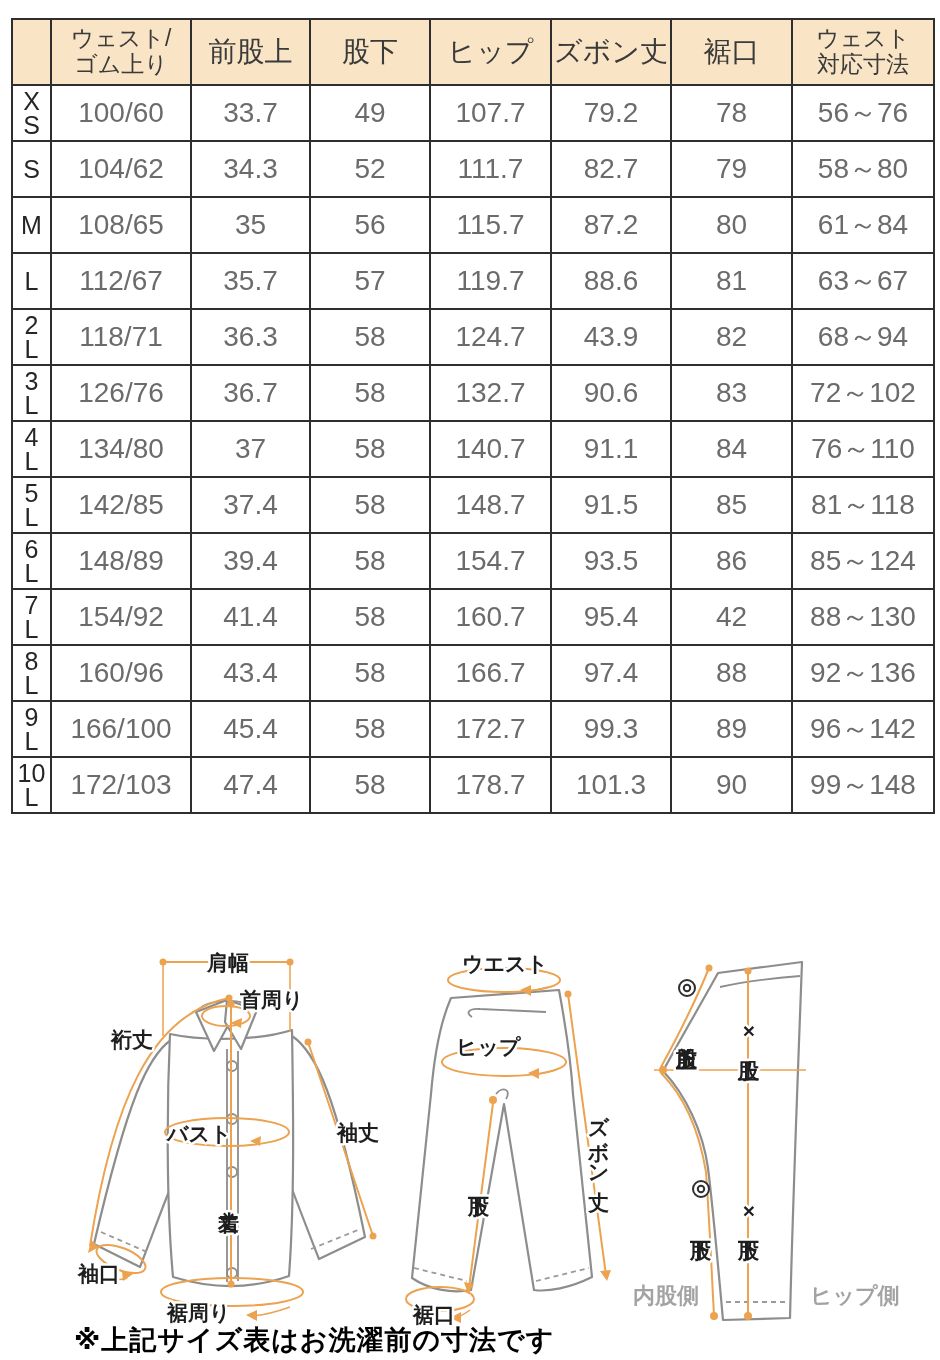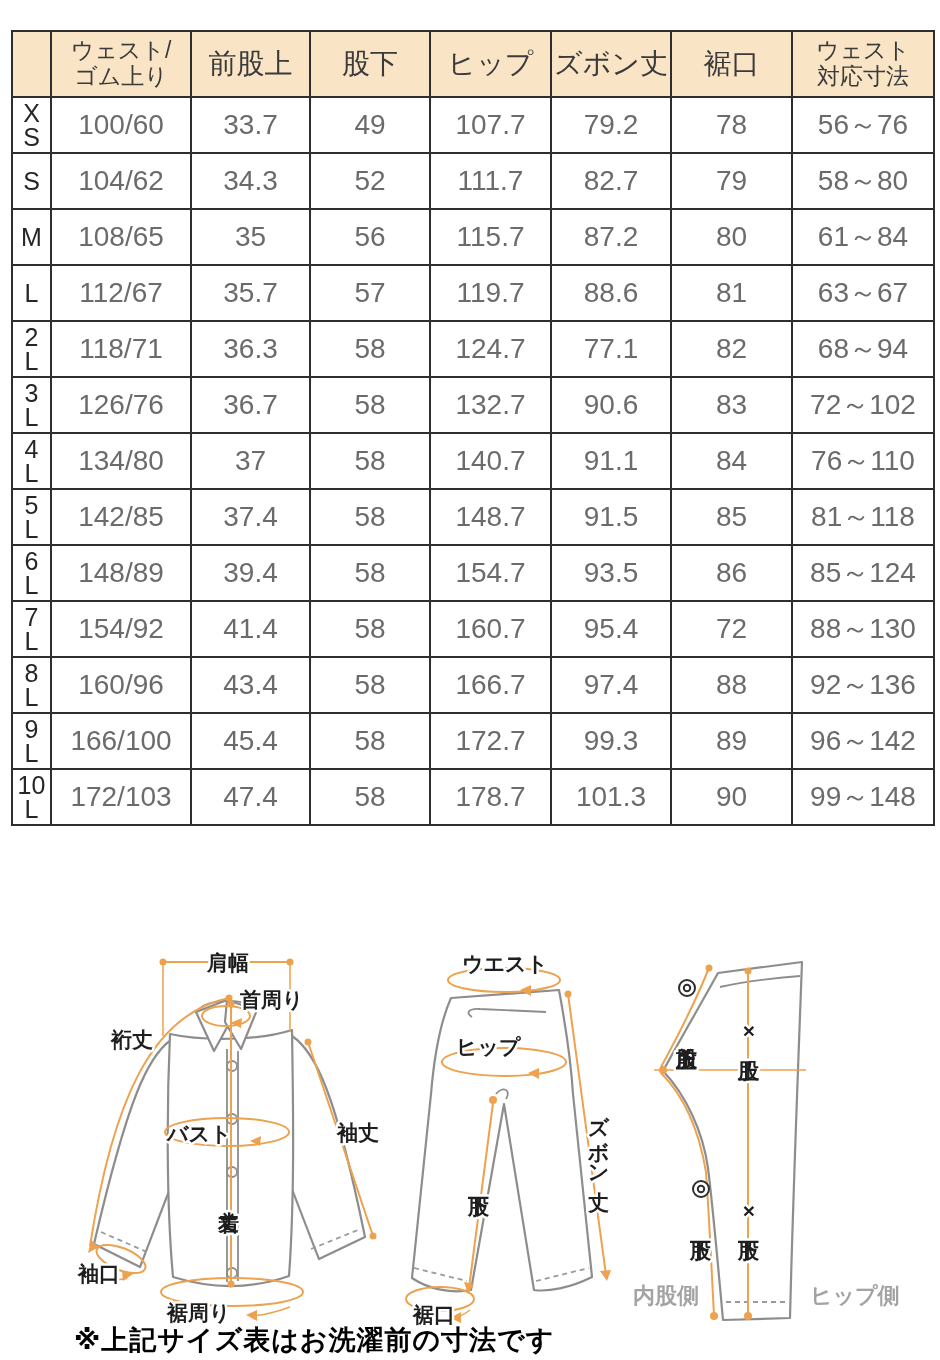--- a/index.html
+++ b/index.html
@@ -3,21 +3,21 @@
 <meta charset="utf-8">
 <style>
   html,body{margin:0;padding:0;}
   body{
     width:940px;height:1360px;background:#ffffff;position:relative;
     font-family:"Liberation Sans","DejaVu Sans",sans-serif;
     overflow:hidden;
   }
   
   table.size-chart{
-    position:absolute;left:11px;top:30px;
+    position:absolute;left:11px;top:18px;
     border-collapse:collapse;table-layout:fixed;
   }
   table.size-chart th,table.size-chart td{
     border:2px solid #2e2e2e;text-align:center;vertical-align:middle;padding:0;
   }
   table.size-chart thead th{
     background:#F9E4C6;color:#3a3a3a;font-size:28px;font-weight:500;
     white-space:pre-line;line-height:1.12;
   }
   table.size-chart thead th.small{font-size:23px;}
@@ -118,21 +118,21 @@
         <td>88.6</td>
         <td>81</td>
         <td>63～67</td>
       </tr>
       <tr>
         <th>2<br>L</th>
         <td>118/71</td>
         <td>36.3</td>
         <td>58</td>
         <td>124.7</td>
-        <td>77.1</td>
+        <td>43.9</td>
         <td>82</td>
         <td>68～94</td>
       </tr>
       <tr>
         <th>3<br>L</th>
         <td>126/76</td>
         <td>36.7</td>
         <td>58</td>
         <td>132.7</td>
         <td>90.6</td>
@@ -169,21 +169,21 @@
         <td>86</td>
         <td>85～124</td>
       </tr>
       <tr>
         <th>7<br>L</th>
         <td>154/92</td>
         <td>41.4</td>
         <td>58</td>
         <td>160.7</td>
         <td>95.4</td>
-        <td>72</td>
+        <td>42</td>
         <td>88～130</td>
       </tr>
       <tr>
         <th>8<br>L</th>
         <td>160/96</td>
         <td>43.4</td>
         <td>58</td>
         <td>166.7</td>
         <td>97.4</td>
         <td>88</td>

